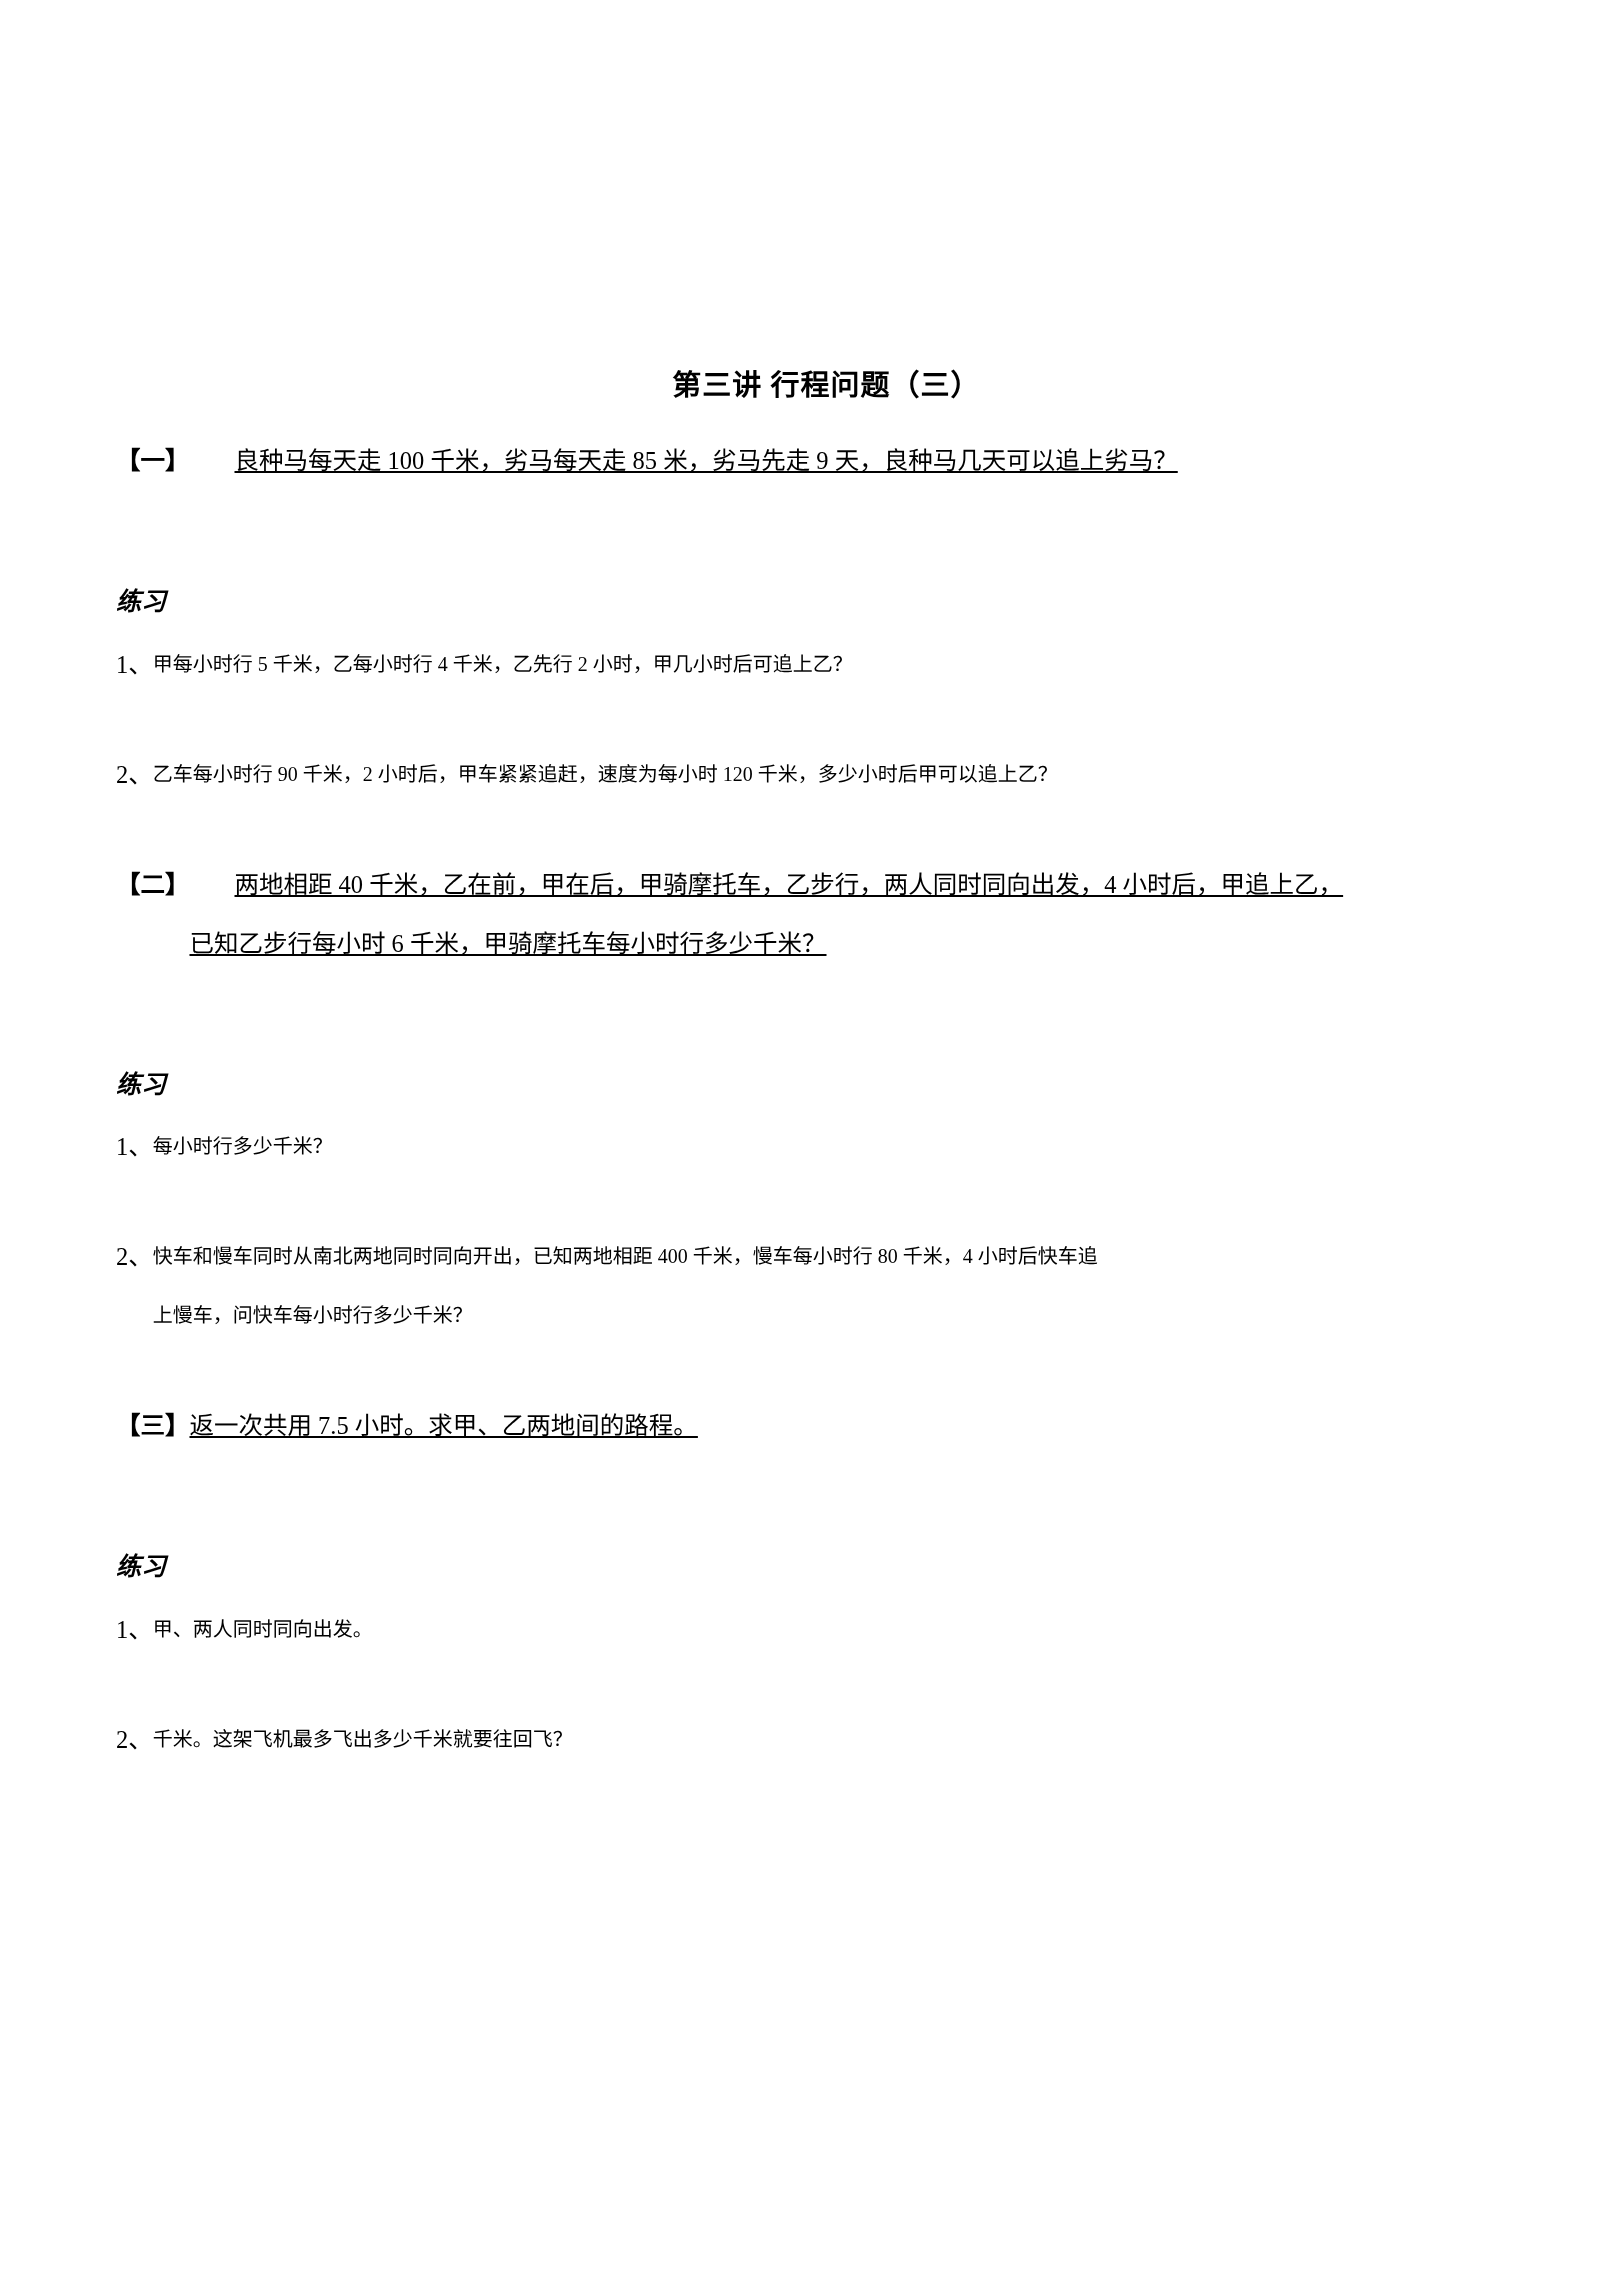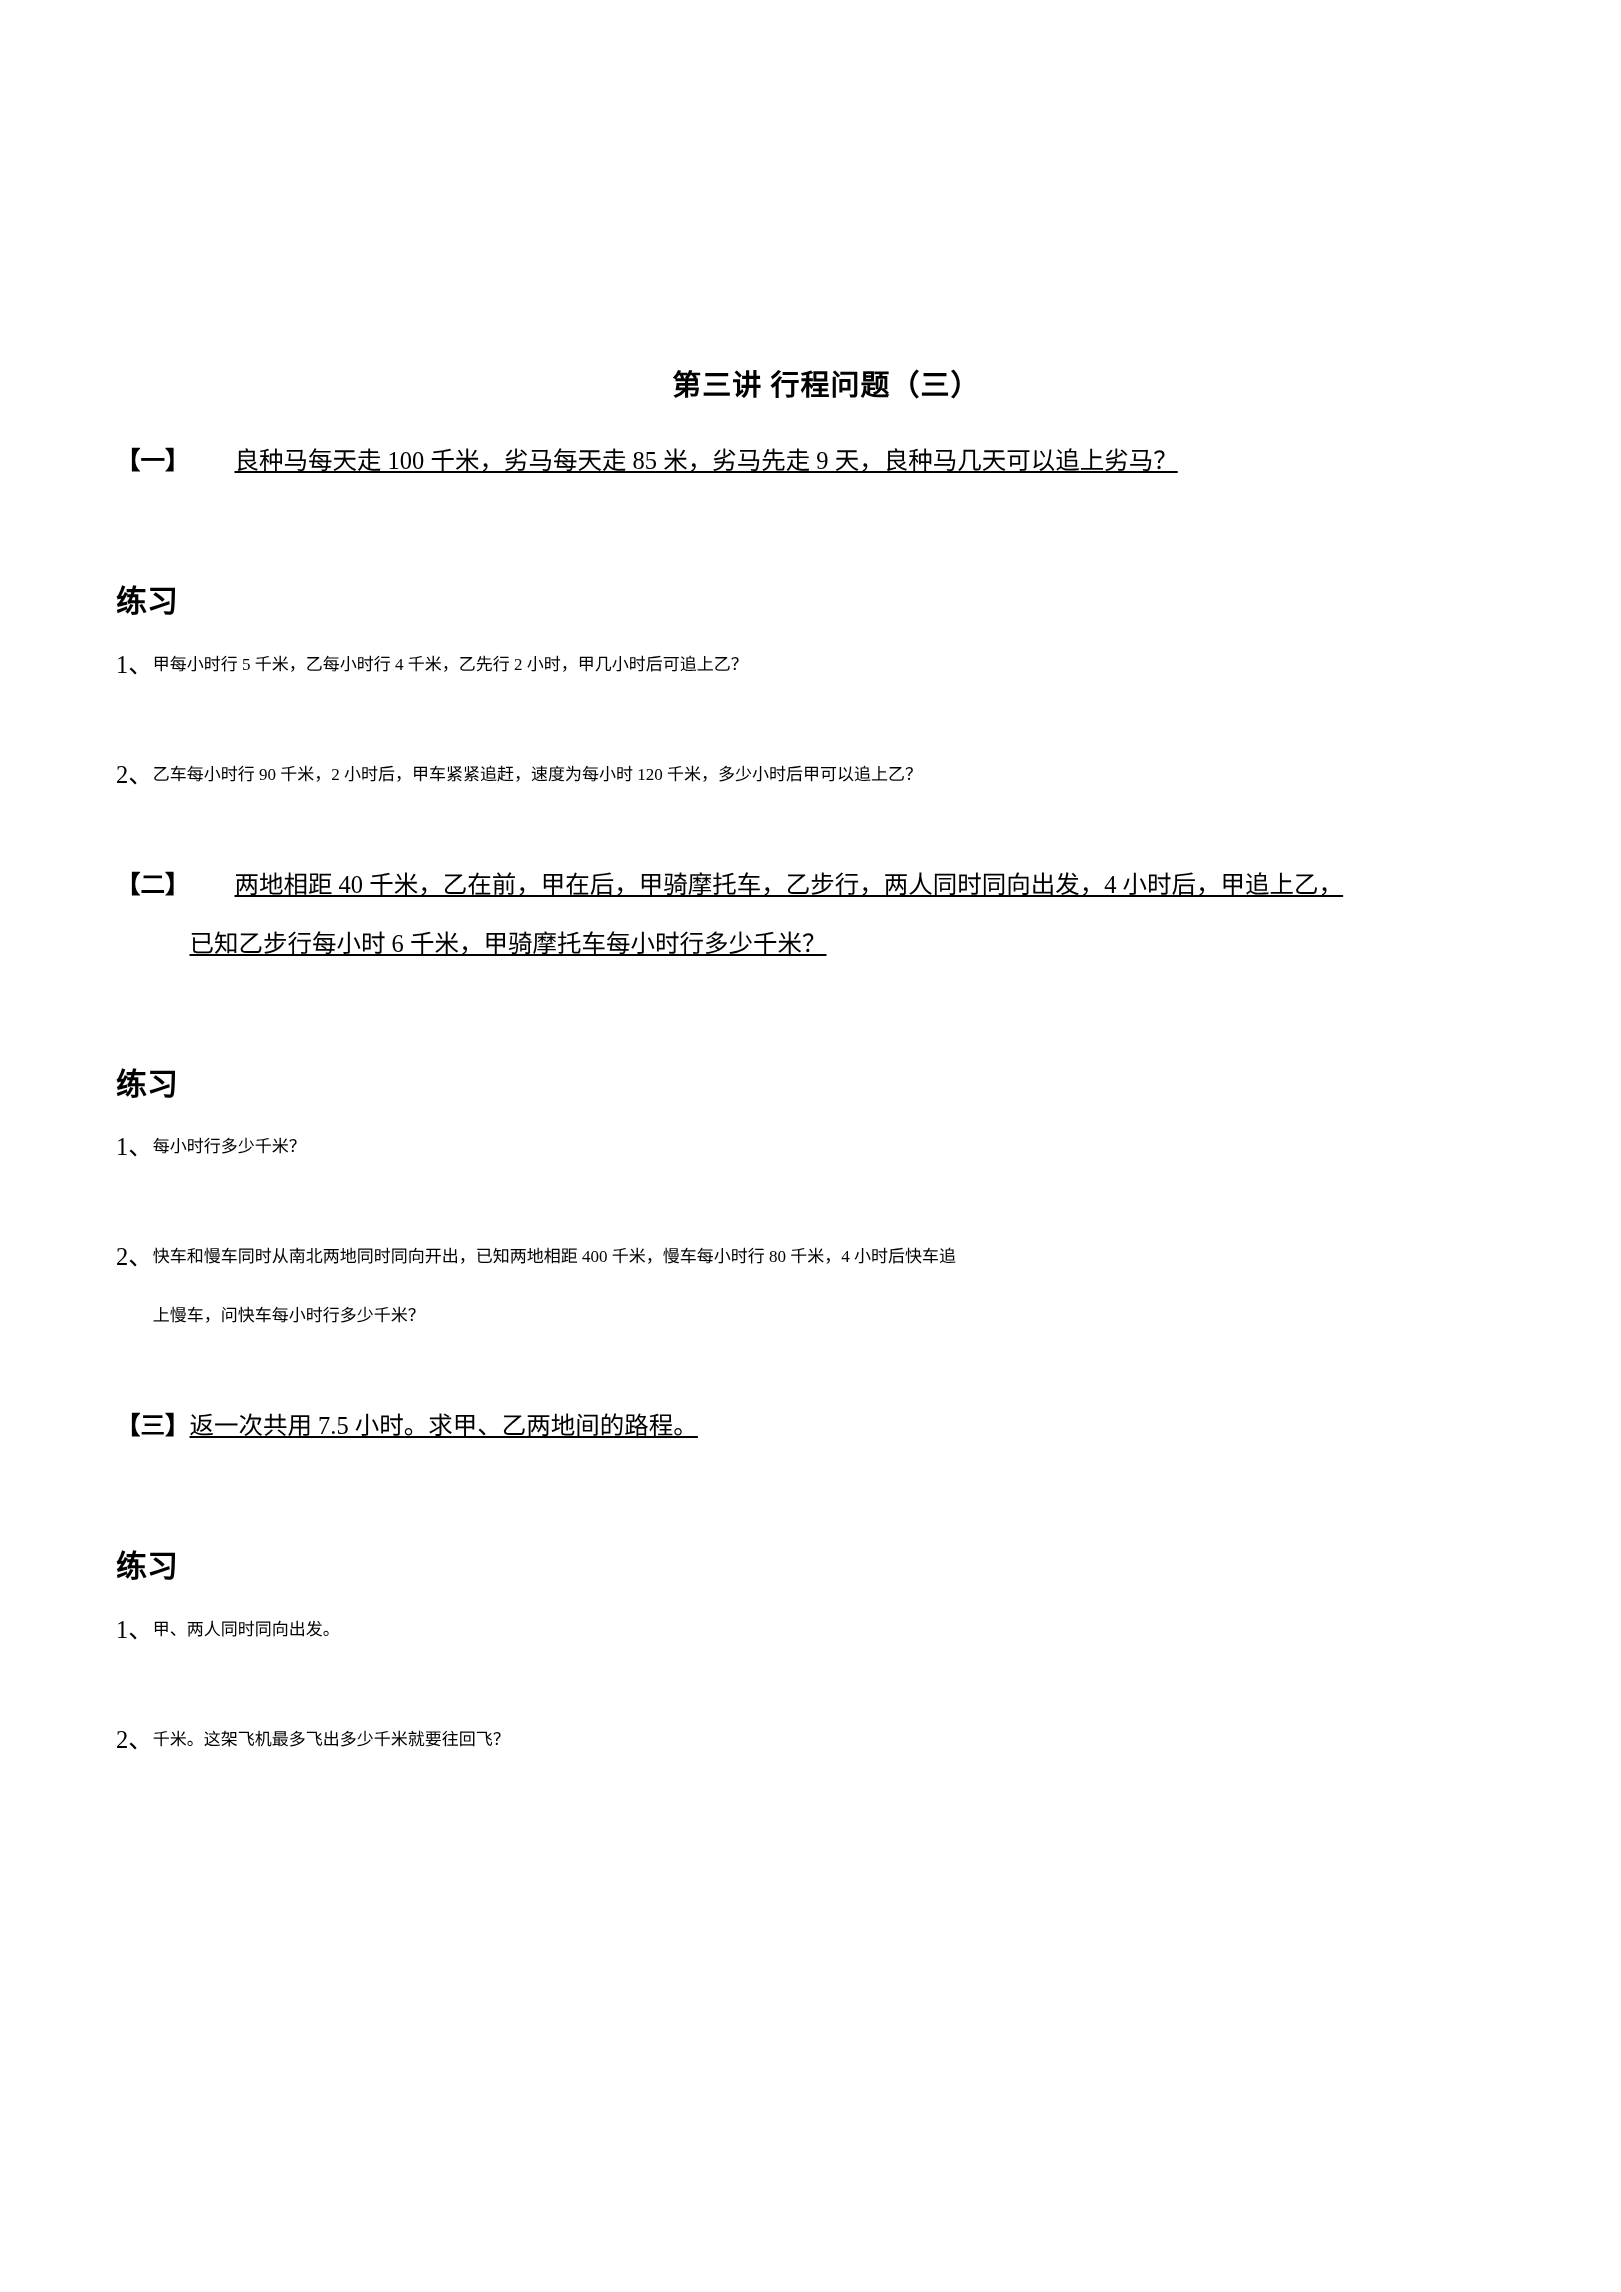--- a/index.html
+++ b/index.html
@@ -67,41 +67,42 @@
   .problem-body .l1 {
     text-indent: 45px;
   }
   .problem-body .ln {
     display: block;
     text-decoration: underline;
   }
 
   
   .practice-head {
-    font-size: 31px;
+    font-size: 25px;
     font-weight: bold;
     line-height: 59px;
     margin: 33px 0 3.9px 0;
+    font-style: italic;
   }
 
   
   .practice-item {
     display: flex;
     align-items: flex-start;
     margin: 0 0 5.9px 0;
   }
   .item-num {
     flex: 0 0 auto;
     font-size: 24.5px;
     line-height: 59px;
     white-space: nowrap;
   }
   .item-body {
     flex: 1 1 auto;
-    font-size: 17px;
+    font-size: 20px;
     line-height: 59px;
     text-align: justify;
     text-justify: inter-ideograph;
   }
   .item-body .ln {
     display: block;
   }
   .gap-md { height: 45px; }
 </style>
 </head>

